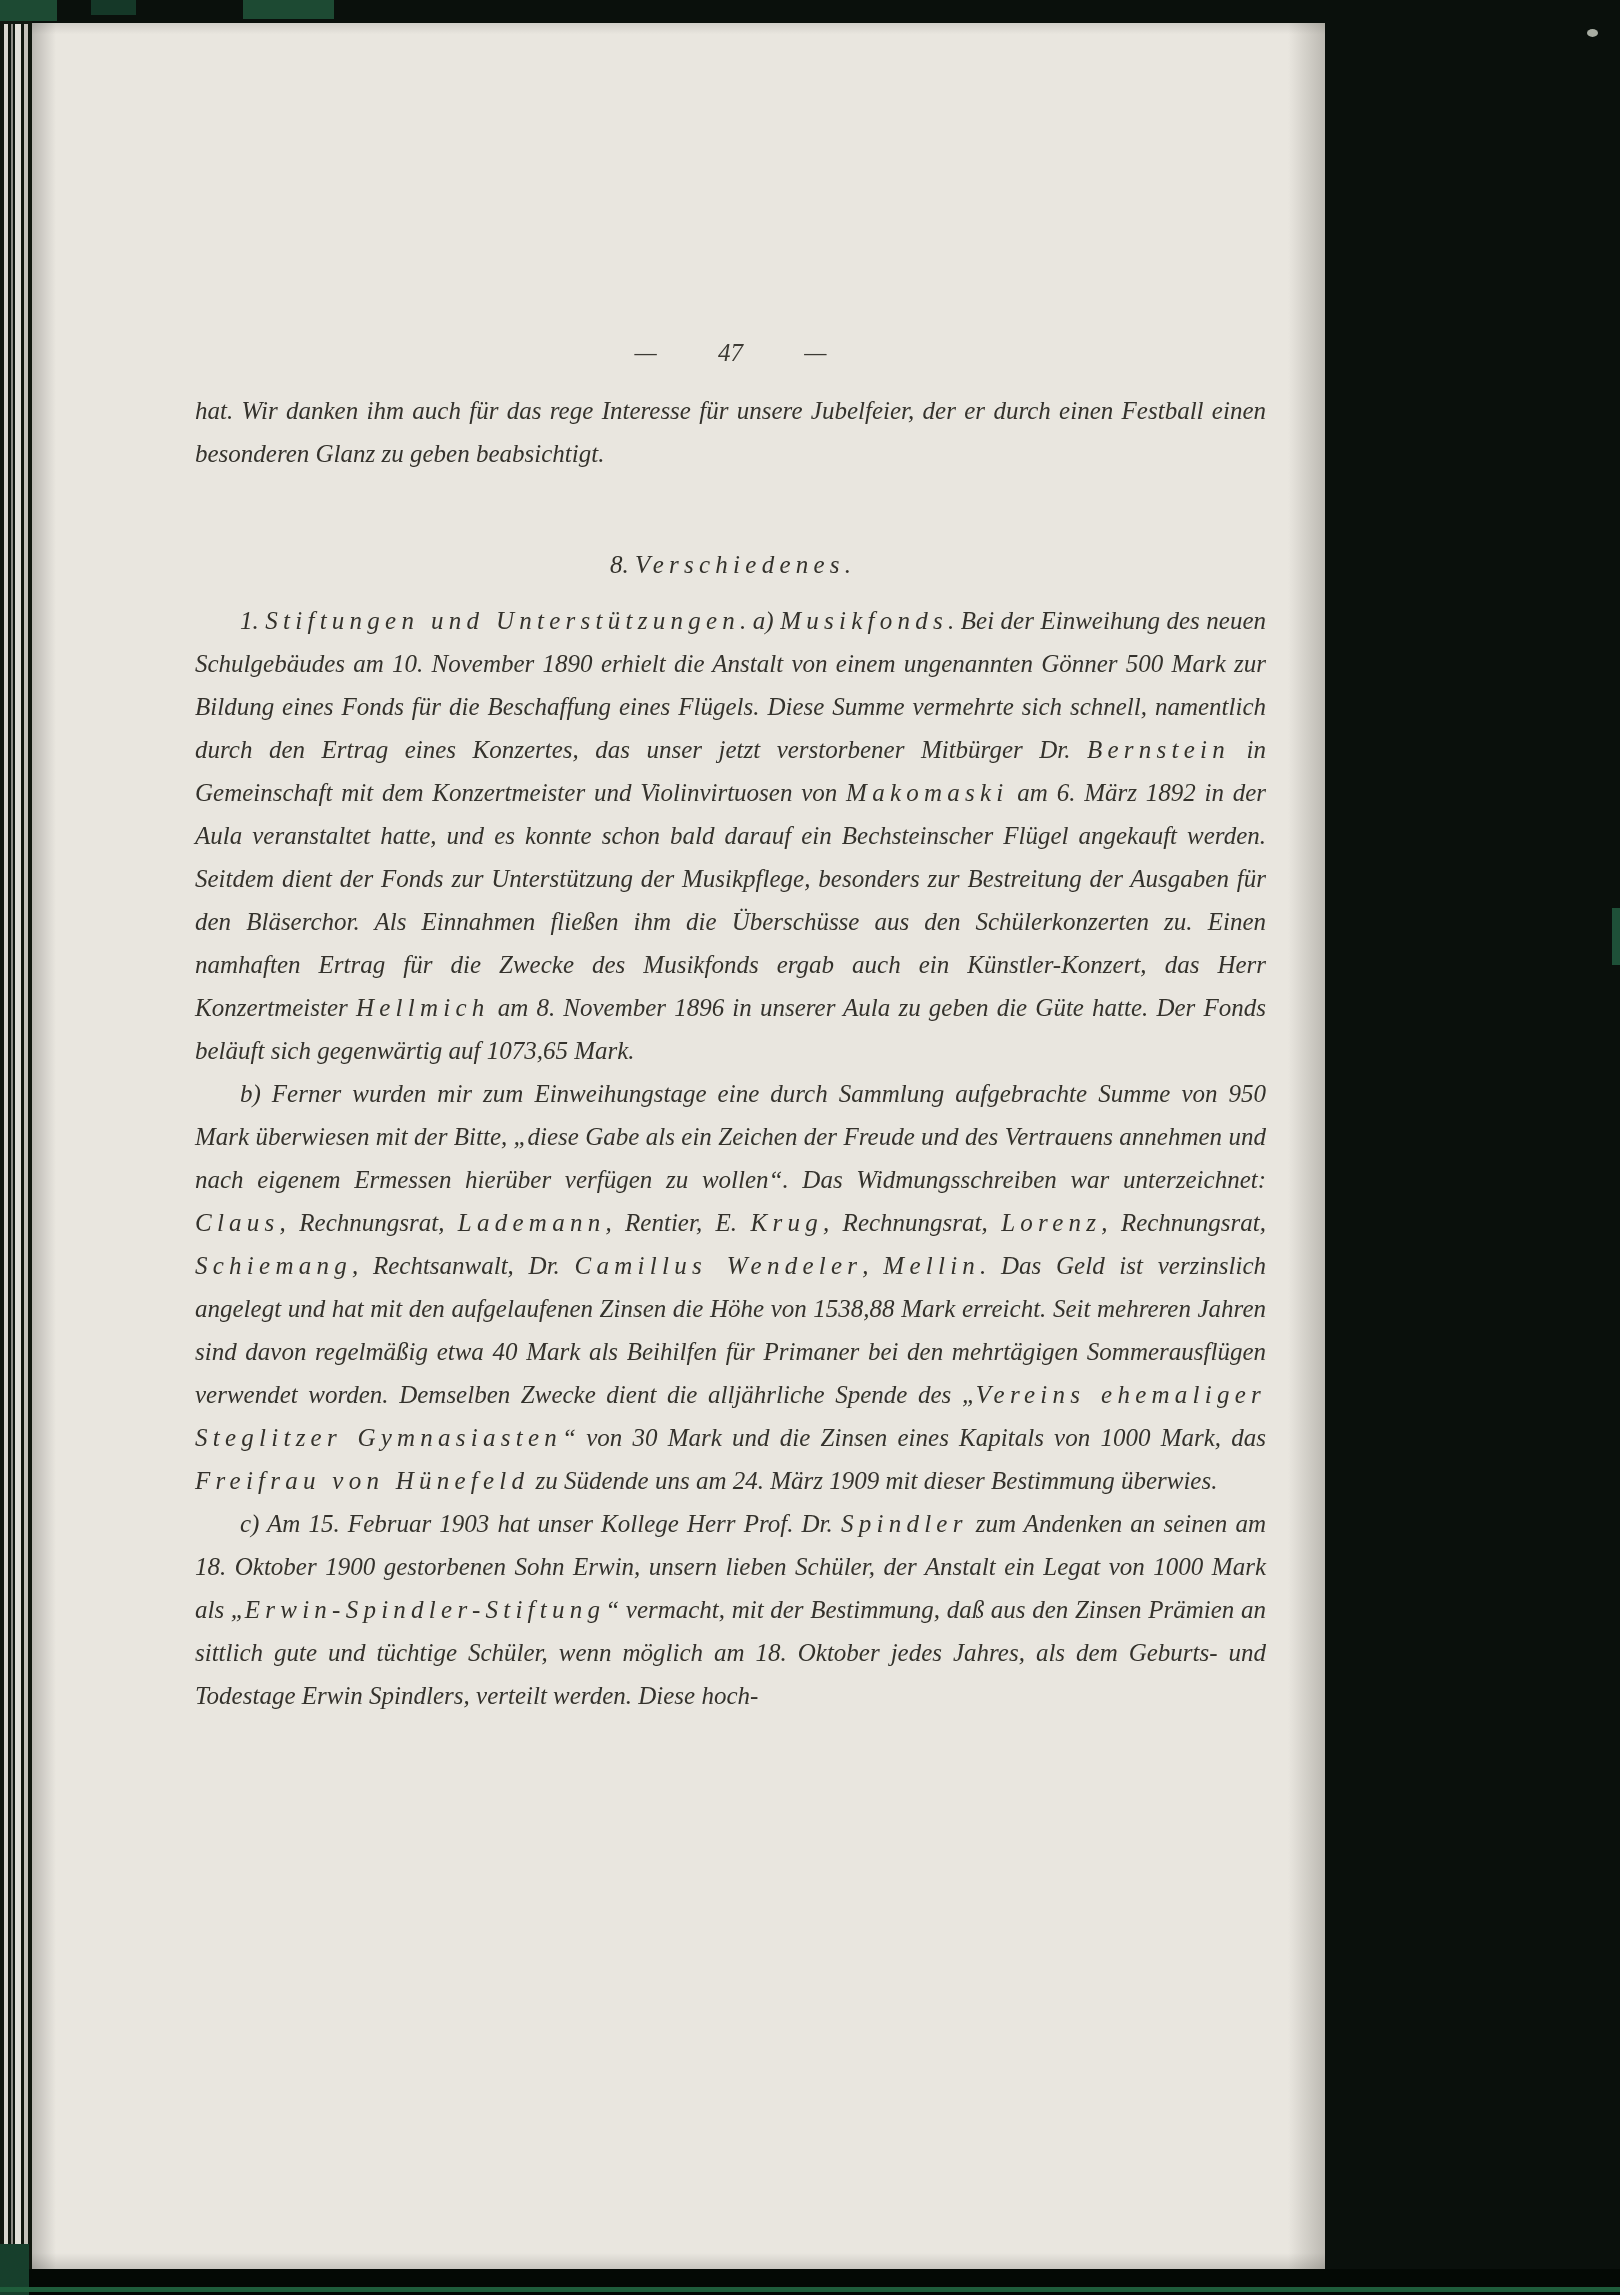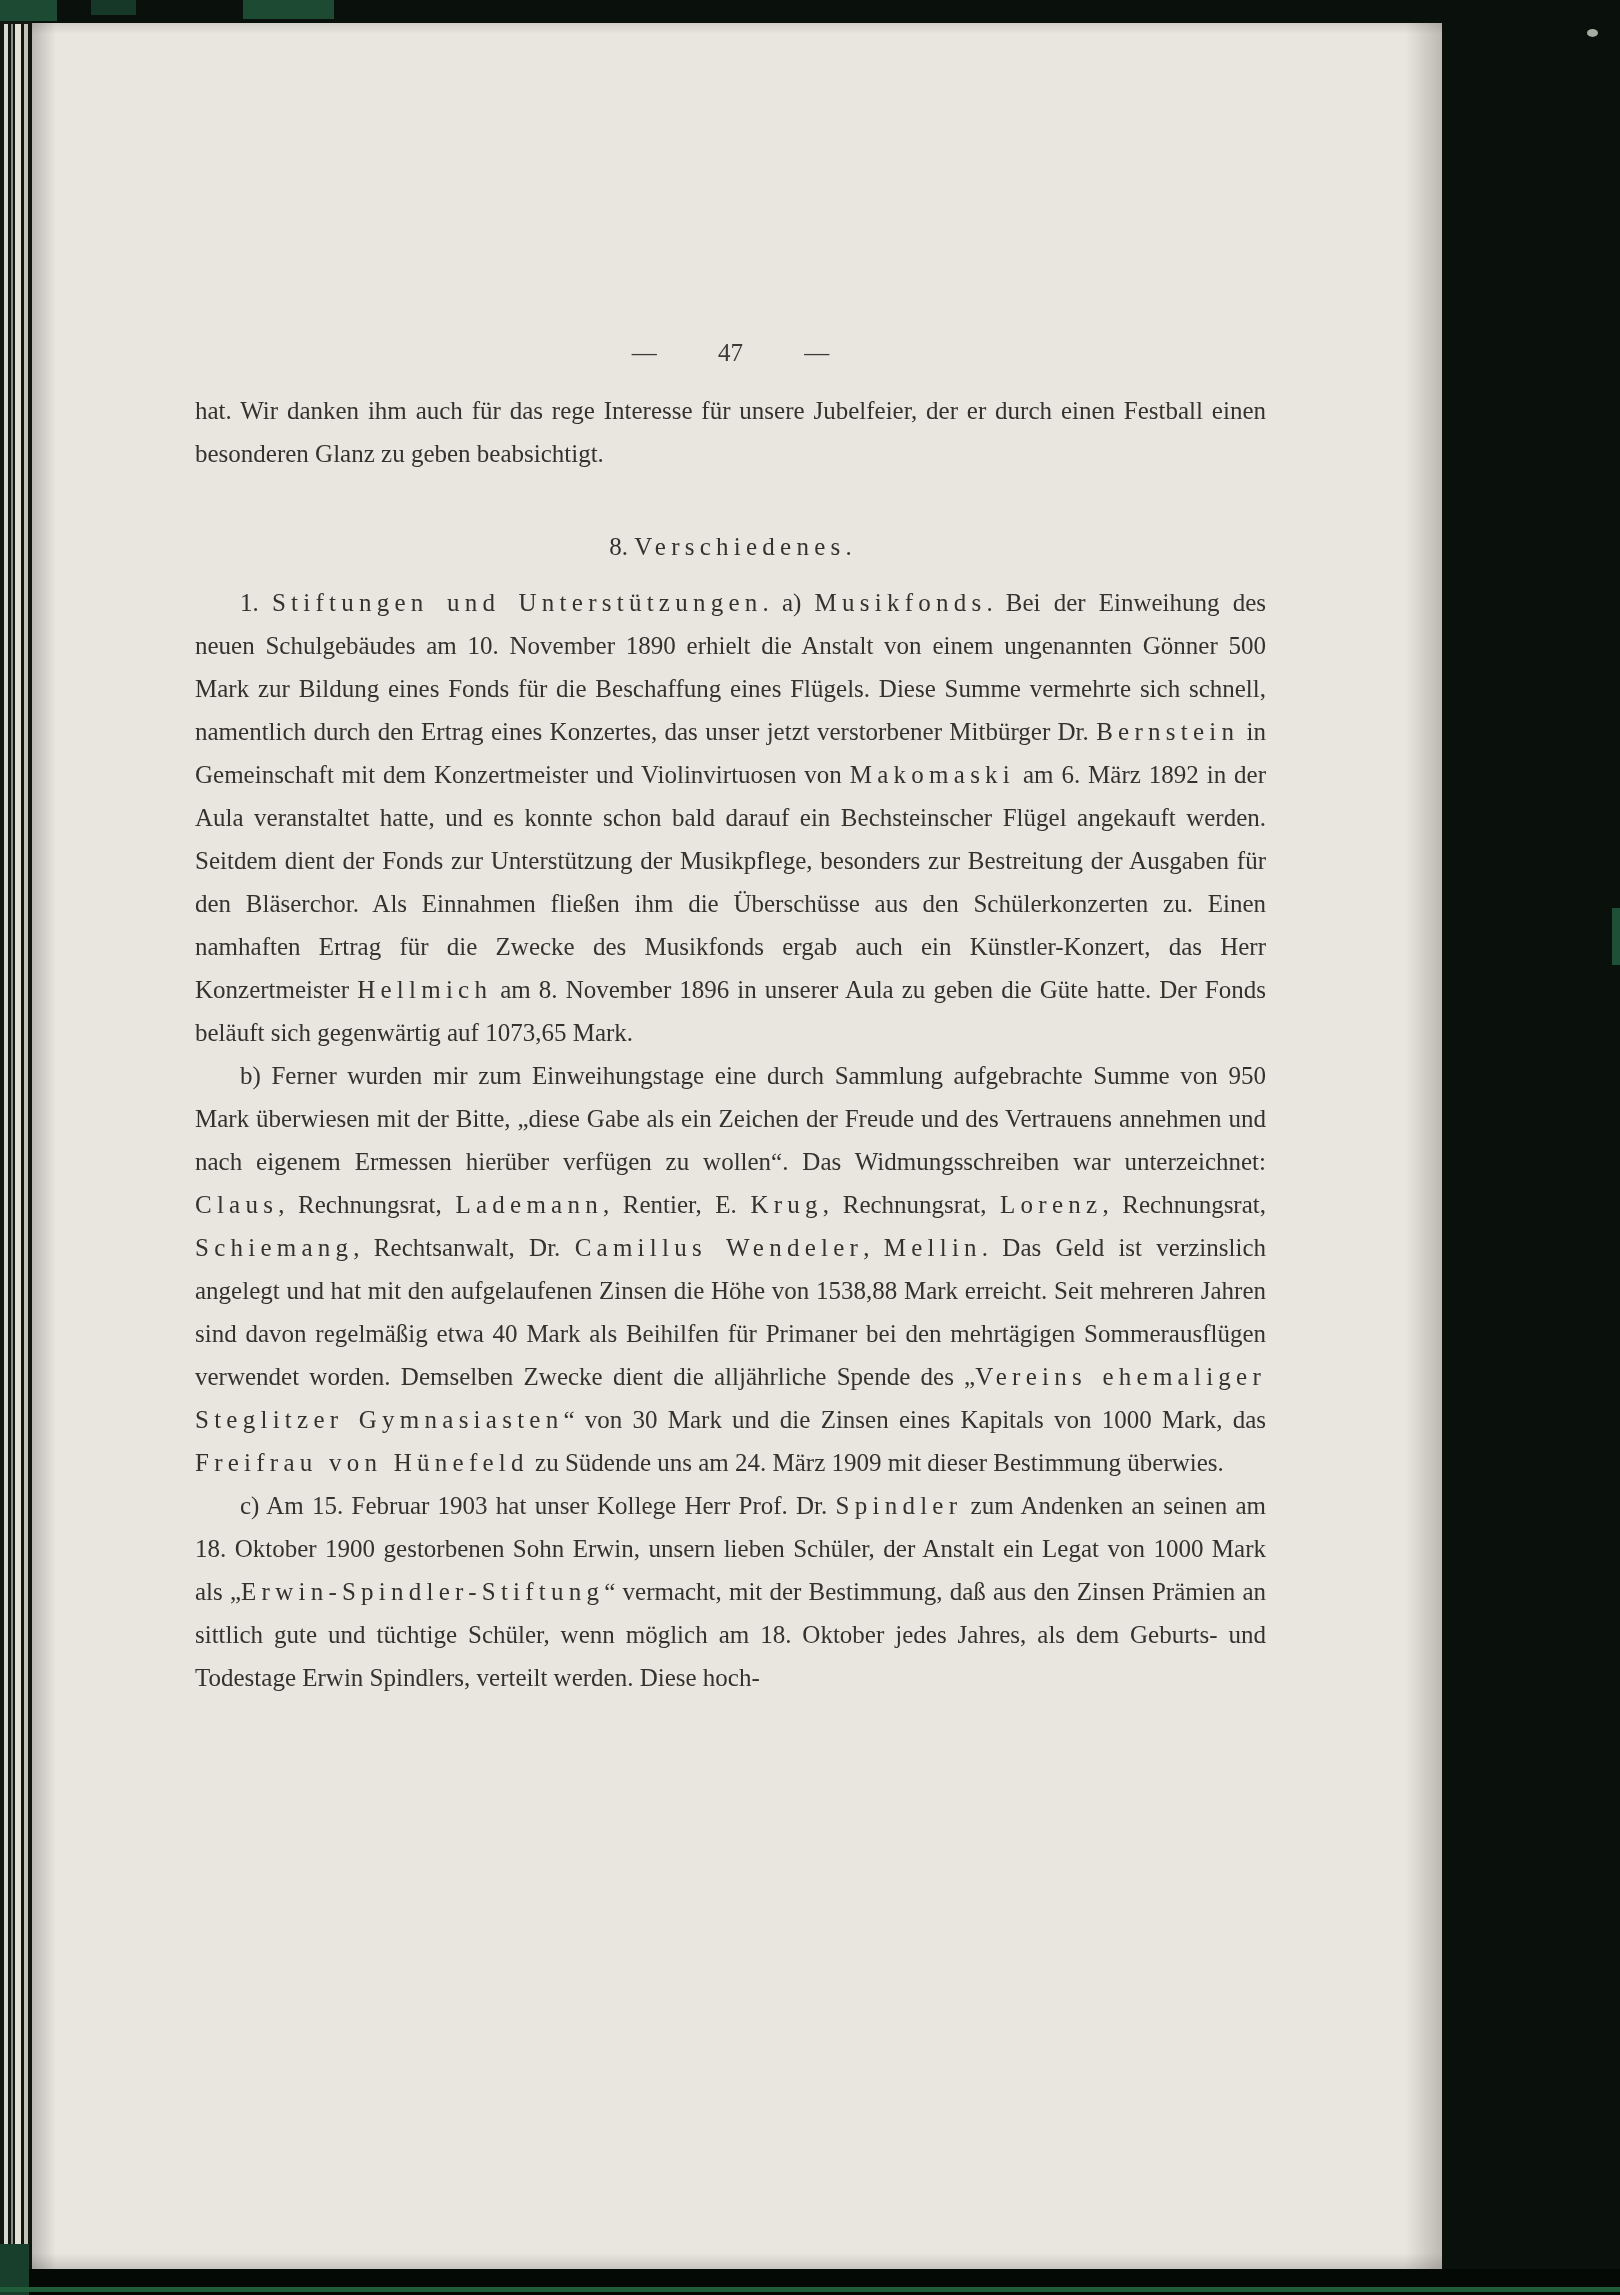--- a/index.html
+++ b/index.html
@@ -30,22 +30,23 @@
   .edge { position: absolute; top: 3.2px; bottom: 4.9px; }
   .e1 { left: 4px;  width: 4px; background: #d8d5cd; }
   .e2 { left: 10.5px; width: 2.4px; background: #8e8b84; }
   .e3 { left: 15.4px; width: 5.7px; background: #e4e1d9; }
   .e4 { left: 23.5px; width: 4px; background: #c4c1b9; }
 
   
   .page {
     position: absolute;
     left: 32px; top: 23px;
-    width: 1410px; height: 2246px;
+    width: 1293px; height: 2246px;
     background: var(--paper, #e9e6df);
+    font-style: italic;
   }
   .page::before {
     content: "";
     position: absolute; inset: 0;
     pointer-events: none;
     background:
       linear-gradient(to right, rgba(0,0,0,.20) 0px, rgba(0,0,0,0) 24px),
       linear-gradient(to left,  rgba(70,68,60,.28) 0px, rgba(0,0,0,0) 37px),
       linear-gradient(to bottom, rgba(0,0,0,.10) 0px, rgba(0,0,0,0) 11.3px),
       linear-gradient(to top,    rgba(0,0,0,.14) 0px, rgba(0,0,0,0) 16px);
@@ -68,21 +69,21 @@
   }
   .para {
     margin: 0;
     text-align: justify;
     text-indent: 45px;
   }
   .para.no-indent { text-indent: 0; margin-top: 12px; }
   .para.heading {
     text-align: center;
     text-indent: 0;
-    margin: 50px 0 13px 0;
+    margin: 68px 0 13px 0;
   }
   .sp { letter-spacing: 0.21em; }
 </style>
 </head>
 <body>
 
 <div class="scene">
 
   <div class="artifact a-tl"></div>
   <div class="artifact a-tm1"></div>

